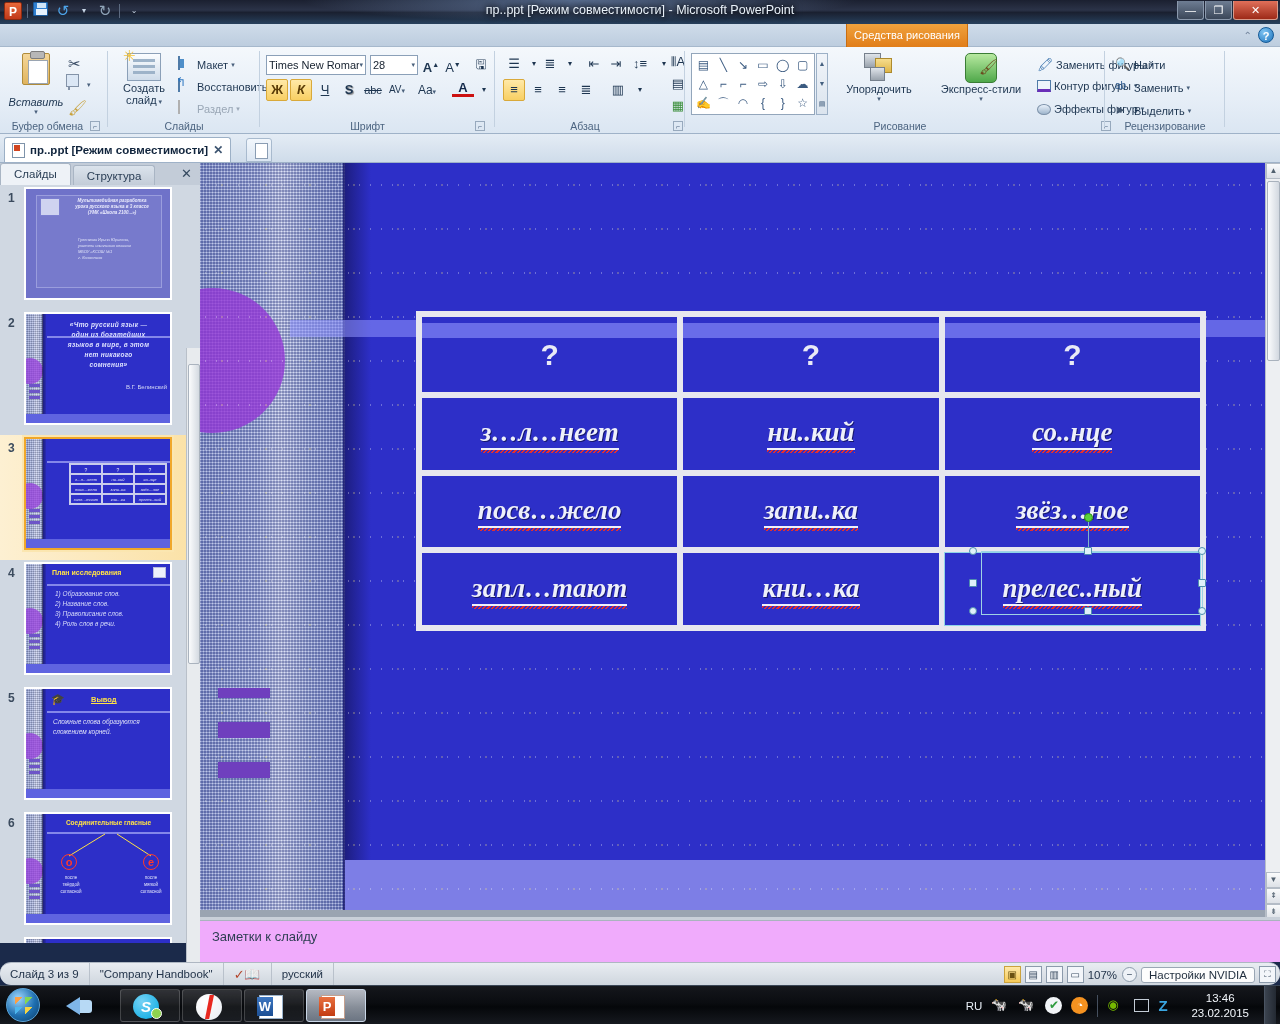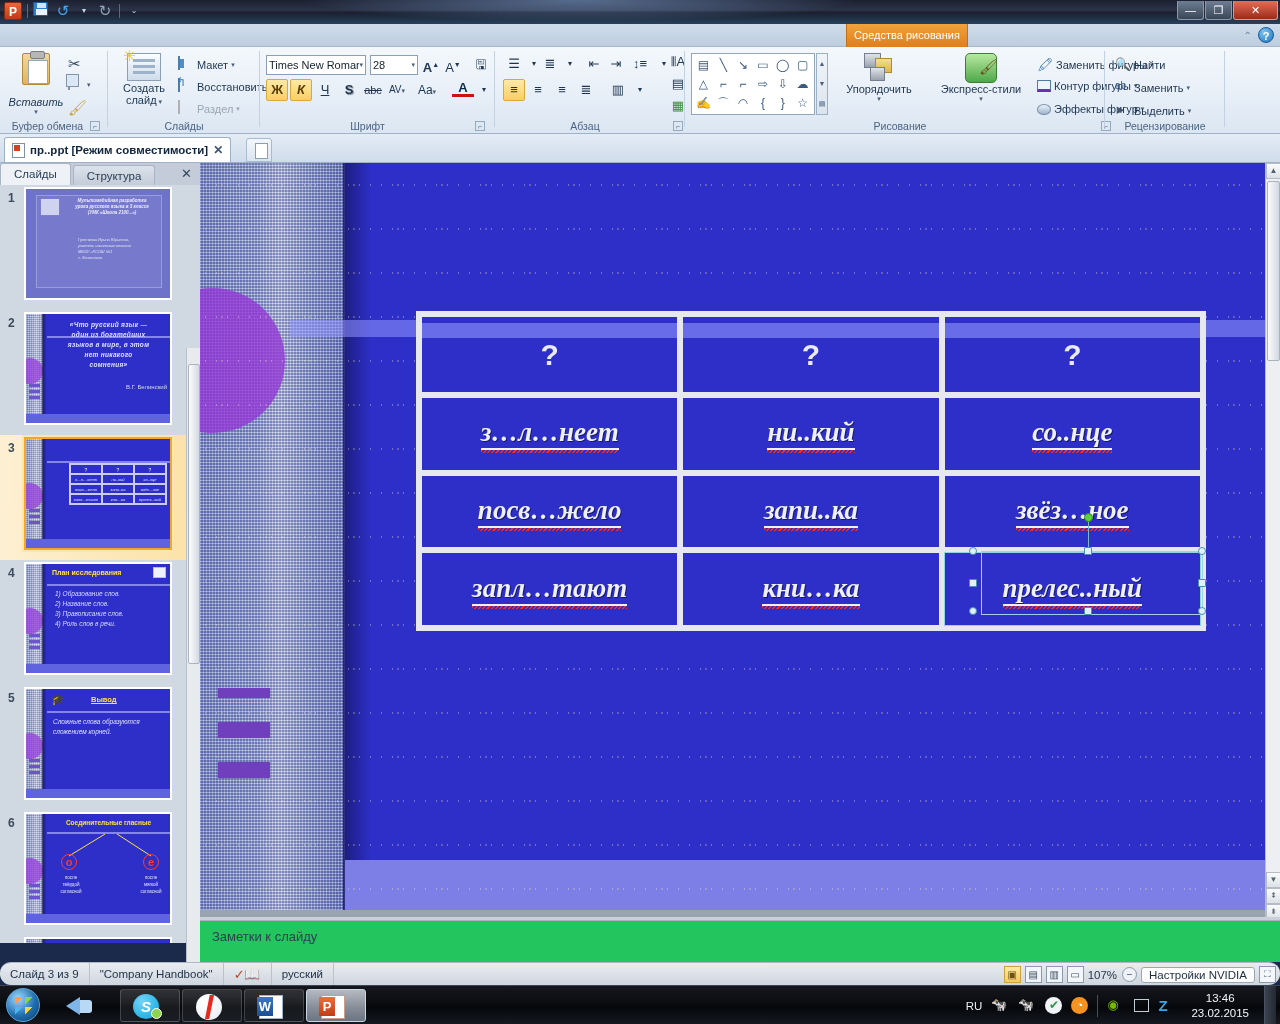--- a/index.html
+++ b/index.html
@@ -313,21 +313,21 @@
   .vs-extra { position: absolute; left: 0; bottom: 0; width: 15px; }
   .lp-vscroll {
     position: absolute; left: 186px; top: 185px; width: 14px; height: 735px;
     background: #e8ebee; border-left: 1px solid #b9c0c9;
   }
   .lp-thumb { position:absolute; left:1px; top:16px; width:12px; height:300px; background: linear-gradient(to right,#fbfcfd,#d4dae1); border:1px solid #aab3be; border-radius:2px;}
 
   
   .notes {
     position: absolute; left: 200px; top: 920px; width: 1080px; height: 42px;
-    background: #22c55e; border-top: 1px solid #aab3be;
+    background: #f0abfc; border-top: 1px solid #aab3be;
     color: #2d3e52; font-size: 13px; padding: 8px 12px;
   }
   .notes-split { position:absolute; left:200px; top:917px; width:1080px; height:4px; background:#c9d0d9; }
 
   
   .statusbar {
     position: absolute; left: 0; top: 962px; width: 1280px; height: 23px;
     background: linear-gradient(to bottom,#e9edf2,#cfd6de);
     border-top: 1px solid #aeb7c2;
     display: flex; align-items: center; font-size: 11.5px; color: #23344a; border-radius: 11px;
@@ -389,20 +389,21 @@
       <div class="qat-sep"></div>
       <div class="qat-btn">
           <div class="ico-save"></div>
         </div>
       <div class="qat-btn ico-undo">↺</div>
       <div class="qat-btn ico-caret">▾</div>
       <div class="qat-btn ico-redo">↻</div>
       <div class="qat-sep"></div>
       <div class="qat-btn ico-caret">⌄</div>
     </div>
+    <div class="tb-title">пр..ppt [Режим совместимости]  -  Microsoft PowerPoint</div>
     <div class="winbtns">
       <div class="wb">—</div>
       <div class="wb">❐</div>
       <div class="wb close">✕</div>
     </div>
   </div>
 
   <div class="tabrow">
     <div class="ctxgrp">Средства рисования</div>
     <div class="tabright">

